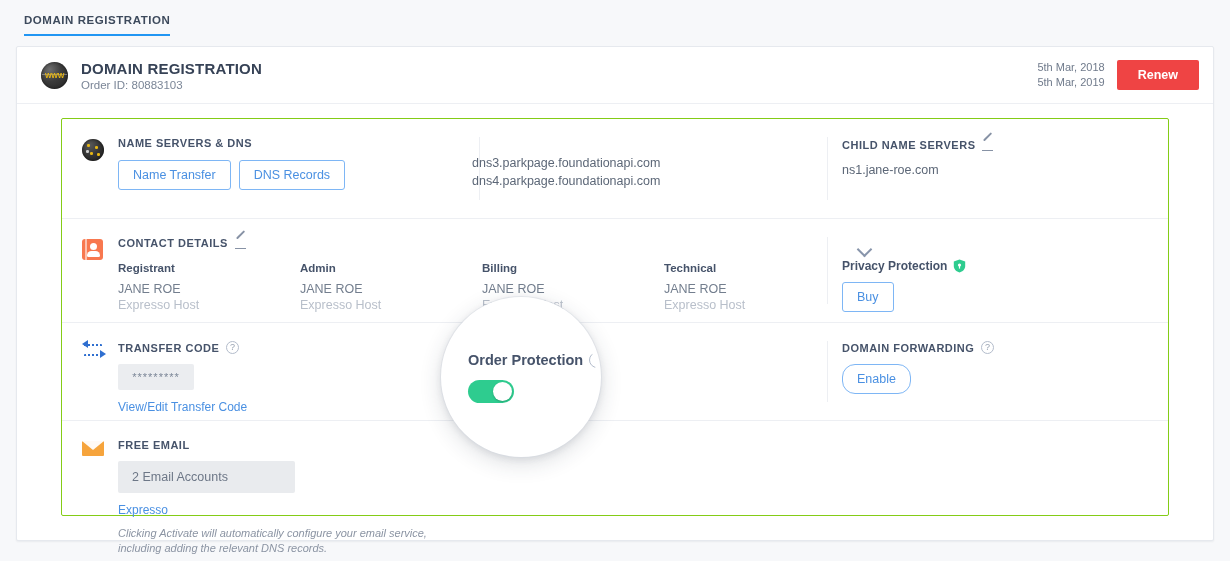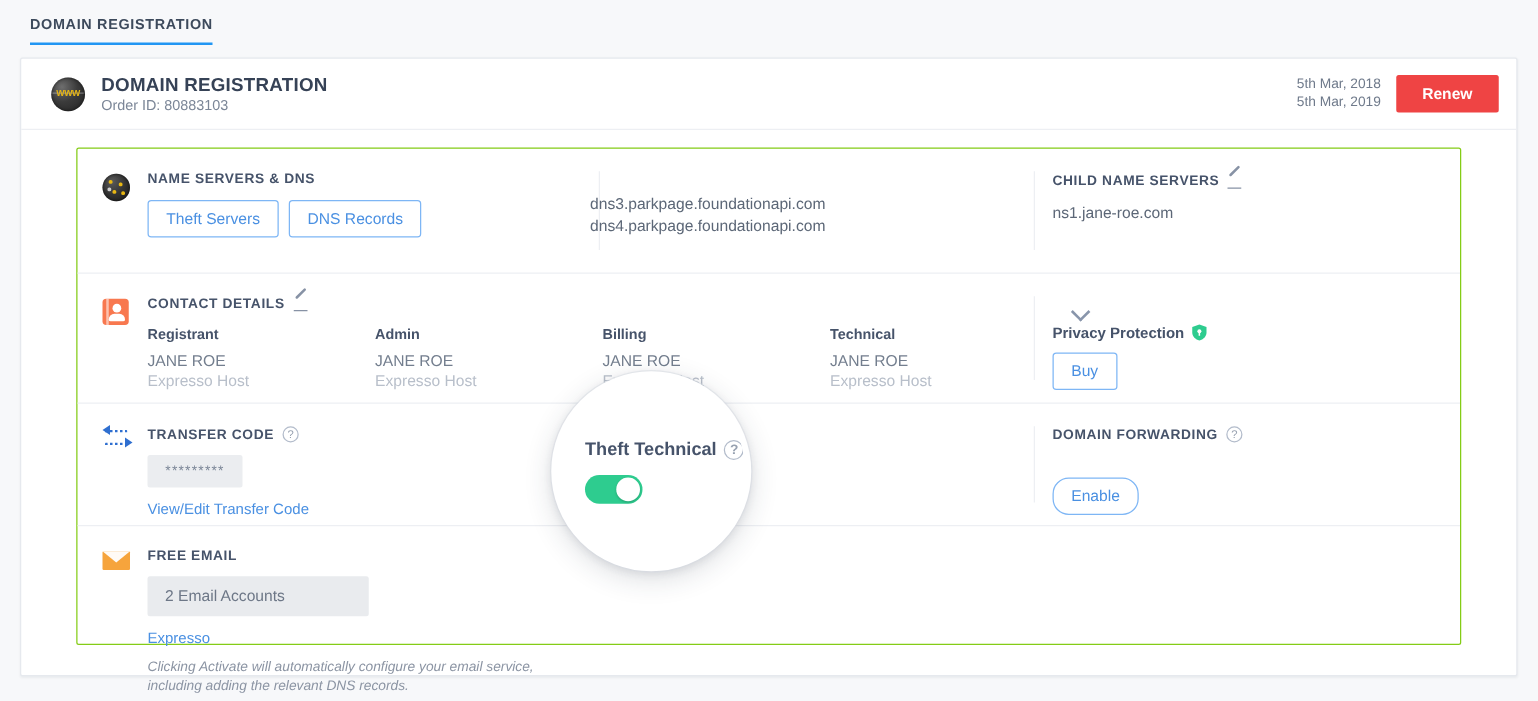--- a/index.html
+++ b/index.html
@@ -231,21 +231,21 @@
   .code-box {
     margin-top: 10px; width: 76px; background: #ebedf0; border-radius: 2px;
     padding: 7px 0; text-align: center; font-size: 11px; letter-spacing: 1px;
     color: #7b8697;
   }
   .link {
     color: #4a90e2; font-size: 12px; margin-top: 10px; cursor: pointer;
     display: inline-block;
   }
   .fwd { position: absolute; left: 780px; top: 18px; }
-  .fwd .btn-outline { margin-top: 28px; border-radius: 13px; }
+  .fwd .btn-outline { margin-top: 10px; border-radius: 13px; }
 
   
   .r4 { height: 122px; }
   .email-box {
     margin-top: 10px; width: 177px; background: #e9ebee; border-radius: 2px;
     padding: 9px 0 9px 14px; font-size: 12.5px; color: #6d7787;
   }
   .note {
     font-size: 11px; color: #8b94a3; font-style: italic; line-height: 15px;
     margin-top: 8px;
@@ -323,21 +323,21 @@
             <i></i>
             <i></i>
             <i></i>
             <i></i>
             <i></i>
           </div>
       </div>
       <div style="padding-top:18px; margin-left:32px;">
         <div class="sec-title">NAME SERVERS &amp; DNS</div>
         <div class="btns">
-          <button class="btn-outline">Theft Servers</button>
+          <button class="btn-outline">Name Transfer</button>
           <button class="btn-outline">DNS Records</button>
         </div>
       </div>
       <div class="divider-v" style="left:417px;"></div>
       <div class="ns-list">
         <div>dns3.parkpage.foundationapi.com</div>
         <div>dns4.parkpage.foundationapi.com</div>
       </div>
       <div class="divider-v" style="left:765px;"></div>
       <div class="cns">
@@ -437,21 +437,21 @@
         <div class="email-box">2 Email Accounts</div>
         <span class="link">Expresso</span>
         <div class="note" style="max-width:330px;">Clicking Activate will automatically configure your email service, including adding the relevant DNS records.</div>
       </div>
     </div>
 
   </div>
 
   <div class="magnifier">
     <div class="mag-title">
-      <span>Theft Technical</span>
+      <span>Order Protection</span>
       <span class="mag-q">?</span>
     </div>
     <div class="toggle">
       <div class="knob"></div>
     </div>
   </div>
 
 </div>
 
 </body></html>

